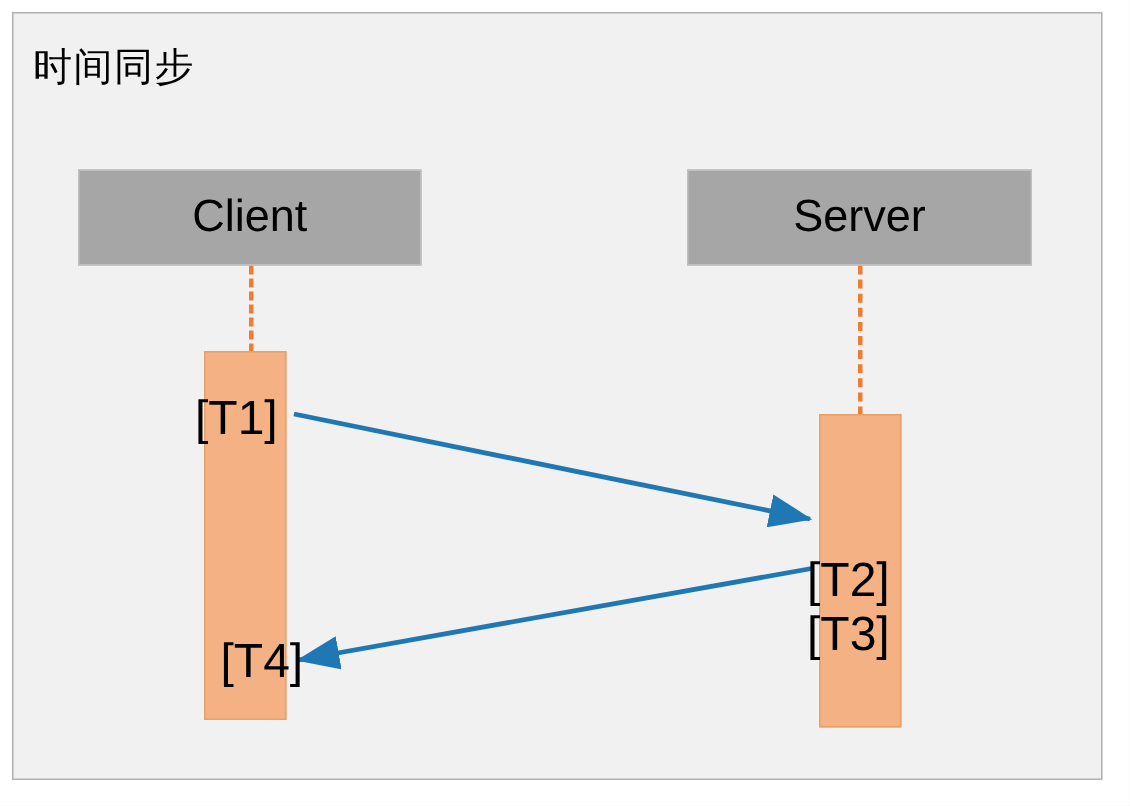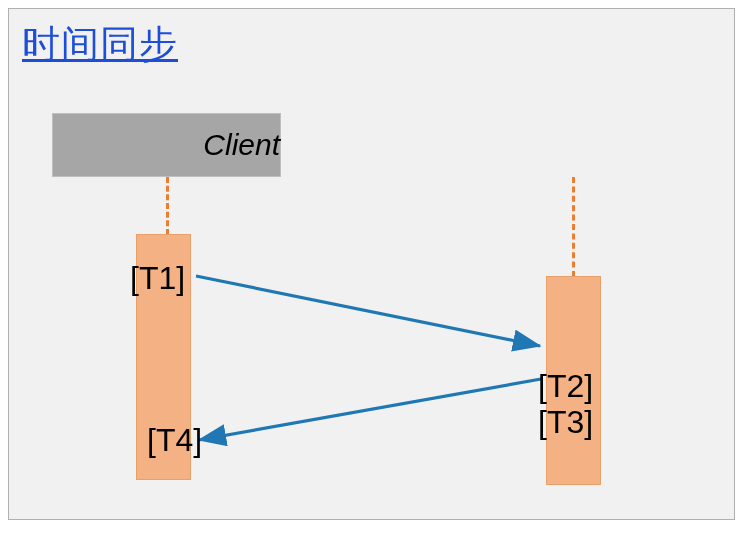--- a/index.html
+++ b/index.html
@@ -25,36 +25,34 @@
     width: 727px;
     height: 512px;
     background: #f2f1f1;
     border: 1px solid #b0b0b0;
     box-sizing: border-box;
   }
   .diagram-title {
     position: absolute;
     left: 22px;
     top: 22px;
-    font-size: 38px;
+    font-size: 26px;
     line-height: 44px;
-    color: #1d4ed8;
+    color: #000000;
     letter-spacing: 1px;
     white-space: nowrap;
-    text-decoration: underline;
   }
   .actor-box {
     position: absolute;
     background: #a6a6a6;
     border: 1px solid #bfbfbf;
     box-sizing: border-box;
     display: flex;
     align-items: center;
-    justify-content: flex-end;
-    font-style: italic;
+    justify-content: center;
   }
   .actor-label {
     font-size: 30px;
     color: #000000;
     line-height: 1;
   }
   .actor-client {
     left: 52px;
     top: 113px;
     width: 229px;
@@ -130,20 +128,23 @@
   <div class="diagram-title">时间同步</div>
 
   <div class="lifeline lifeline-client"></div>
   <div class="activation activation-client"></div>
   <div class="actor-box actor-client">
     <span class="actor-label">Client</span>
   </div>
 
   <div class="lifeline lifeline-server"></div>
   <div class="activation activation-server"></div>
+  <div class="actor-box actor-server">
+    <span class="actor-label">Server</span>
+  </div>
 
   <svg id="arrow-layer" viewBox="0 0 753 537" xmlns="http://www.w3.org/2000/svg">
     <defs>
       <marker id="arrowhead" markerWidth="9" markerHeight="7" refX="8.5" refY="3.5" orient="auto" markerUnits="strokeWidth">
         <path d="M0,0 L9,3.5 L0,7 Z" fill="#1f77b4"></path>
       </marker>
     </defs>
     <line x1="196" y1="276" x2="540" y2="346" stroke="#1f77b4" stroke-width="3.2" marker-end="url(#arrowhead)"></line>
     <line x1="541" y1="379" x2="199" y2="440" stroke="#1f77b4" stroke-width="3.2" marker-end="url(#arrowhead)"></line>
   </svg>

